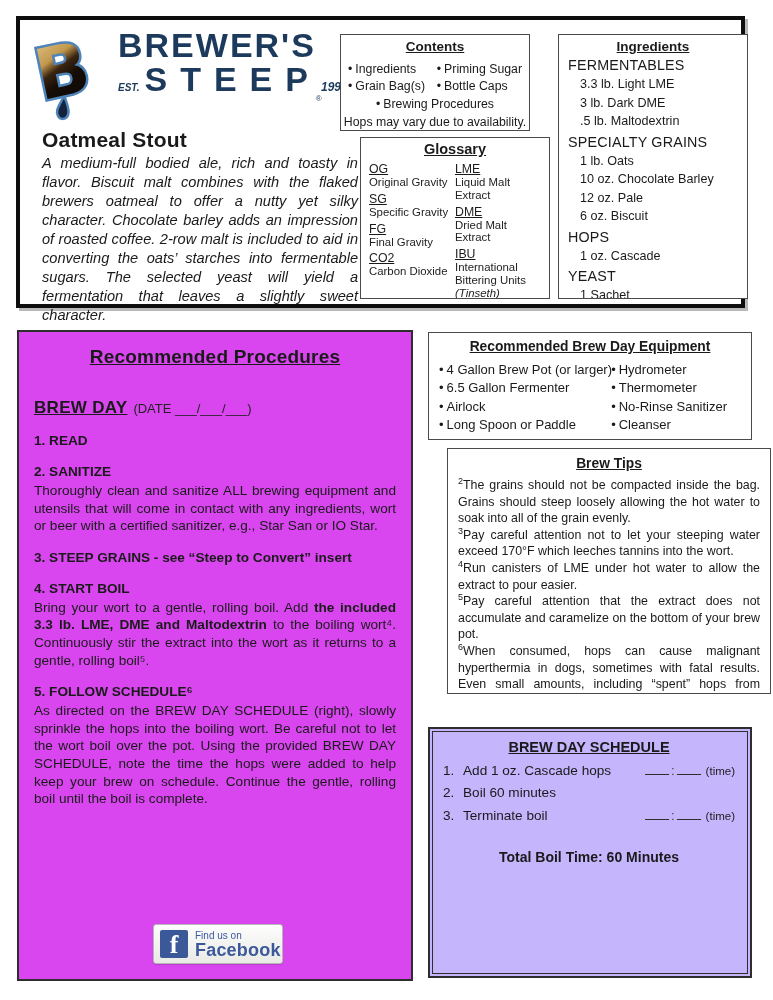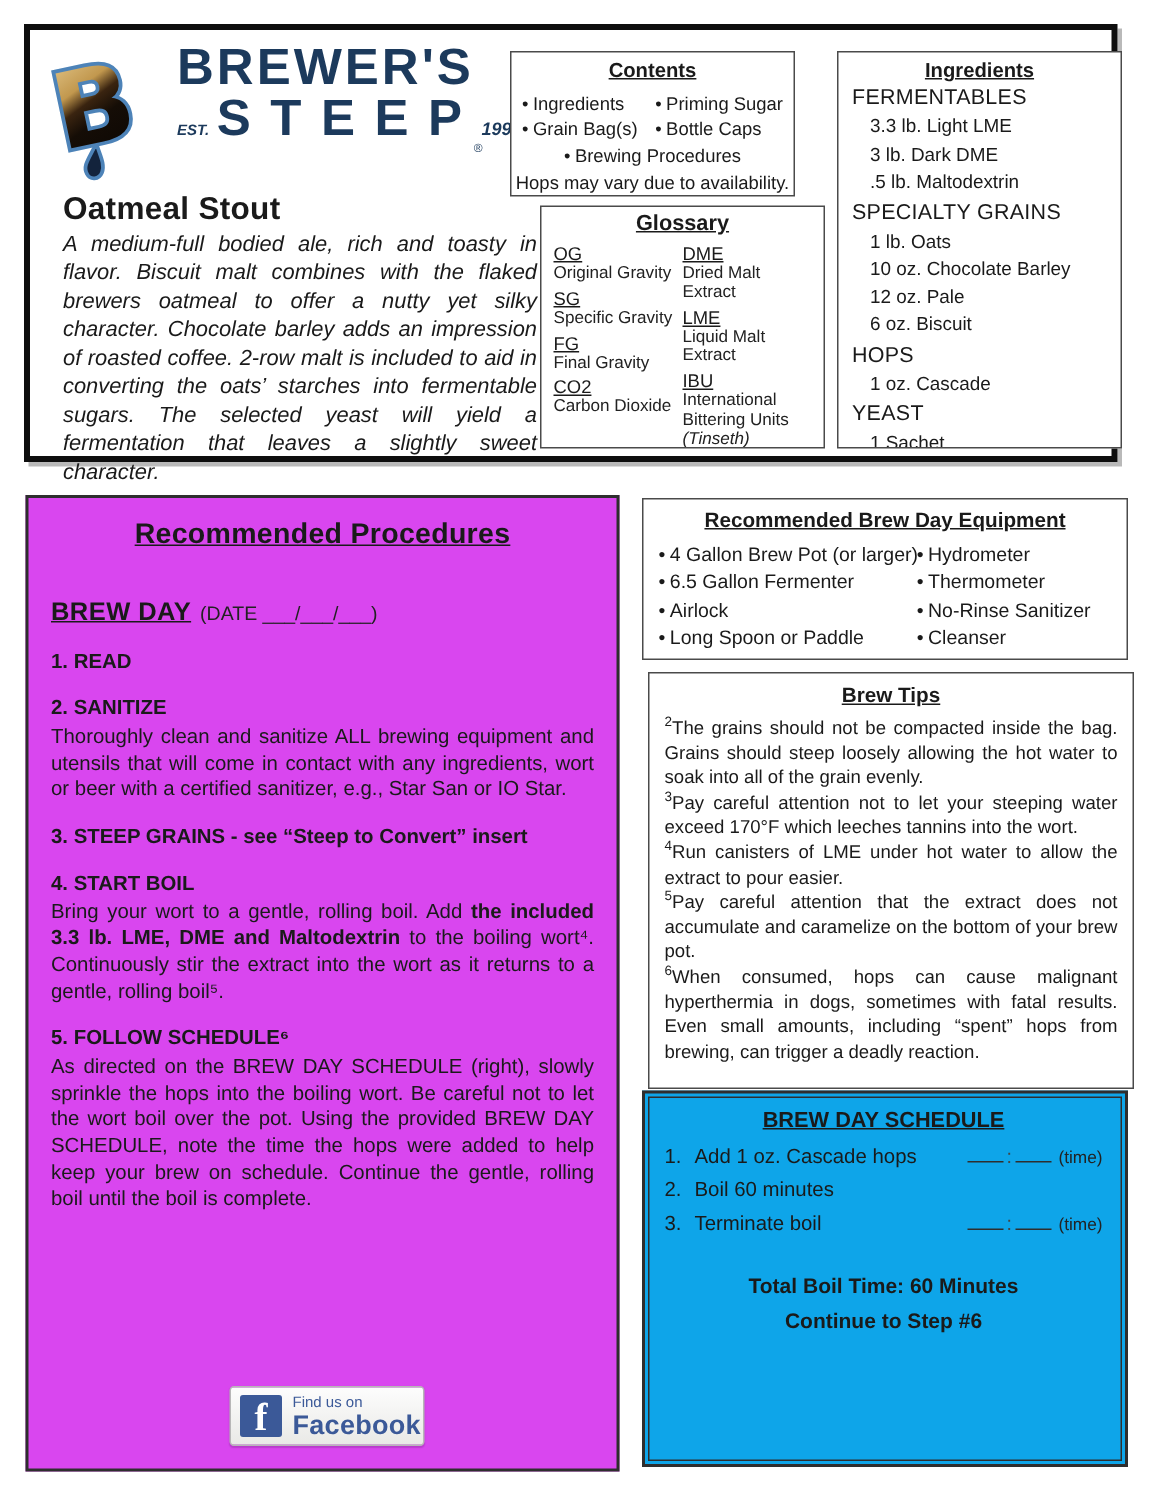--- a/index.html
+++ b/index.html
@@ -102,28 +102,28 @@
   .fb-t2 { font-size:18px; font-weight:bold; line-height:18px; letter-spacing:0.2px; }
 
   
   .equip-box { left:428px; top:332px; width:324px; height:108px; padding:6px 10px 0 10px; }
   .equip-box .panel-title { font-size:13.8px; }
   .e-cols { display:flex; margin-top:4px; }
   .e-col1 { width:57%; }
   .e-col2 { width:43%; }
   .e-item { font-size:13px; margin-top:3.5px; white-space:nowrap; }
 
-  .tips-box { left:432px; top:448px; width:324px; height:278px; padding:7px 10px 0 10px; }
+  .tips-box { left:447px; top:448px; width:324px; height:246px; padding:7px 10px 0 10px; }
   .tips-box .panel-title { font-size:13.8px; margin-bottom:6px; }
   .tip { font-size:12.4px; line-height:16.6px; text-align:justify; }
   .tip sup { font-size:9px; line-height:0; }
 
   .sched-outer {
     left:428px; top:727px; width:324px; height:251px;
-    border:2px solid #2e2e2e; padding:2px; background:#0ea5e9;
+    border:2px solid #2e2e2e; padding:2px; background:#c4b5fd;
   }
   .sched-inner { border:1px solid #2e2e2e; width:100%; height:100%; padding:7px 12px 0 10px; overflow:hidden; }
   .sched-title { text-align:center; font-size:14.5px; font-weight:bold; text-decoration:underline; }
   .sched-row { display:flex; align-items:baseline; font-size:13.6px; margin-top:7px; }
   .sched-num { width:20px; flex:0 0 20px; }
   .sched-text { flex:1; }
   .time-group { display:flex; align-items:baseline; }
   .time-blank { display:inline-block; width:24px; height:13px; border-bottom:1px solid #2e2e2e; }
   .time-colon { font-size:13px; padding:0 2px; color:#444; }
   .time-label { font-size:11.5px; margin-left:5px; color:#222; }
@@ -210,26 +210,26 @@
           <div class="g-term">FG</div>
           <div class="g-def">Final Gravity</div>
         </div>
         <div class="g-entry">
           <div class="g-term">CO2</div>
           <div class="g-def">Carbon Dioxide</div>
         </div>
       </div>
       <div class="g-col">
         <div class="g-entry">
+          <div class="g-term">LME</div>
+          <div class="g-def">Liquid Malt Extract</div>
+        </div>
+        <div class="g-entry">
           <div class="g-term">DME</div>
           <div class="g-def">Dried Malt Extract</div>
-        </div>
-        <div class="g-entry">
-          <div class="g-term">LME</div>
-          <div class="g-def">Liquid Malt Extract</div>
         </div>
         <div class="g-entry">
           <div class="g-term">IBU</div>
           <div class="g-def"><span>International Bittering Units </span><span class="g-note">(Tinseth)</span></div>
         </div>
 
       </div>
     </div>
   </div>
 
@@ -342,15 +342,14 @@
       <span class="sched-text">Terminate boil</span>
       <span class="time-group">
         <span class="time-blank"></span>
         <span class="time-colon">:</span>
         <span class="time-blank"></span>
         <span class="time-label">(time)</span>
       </span>
     </div>
 
     <div class="sched-total">Total Boil Time: 60 Minutes</div>
-    <div class="sched-next">Continue to Step #6</div>
   </div>
 </div>
 
 </body></html>

